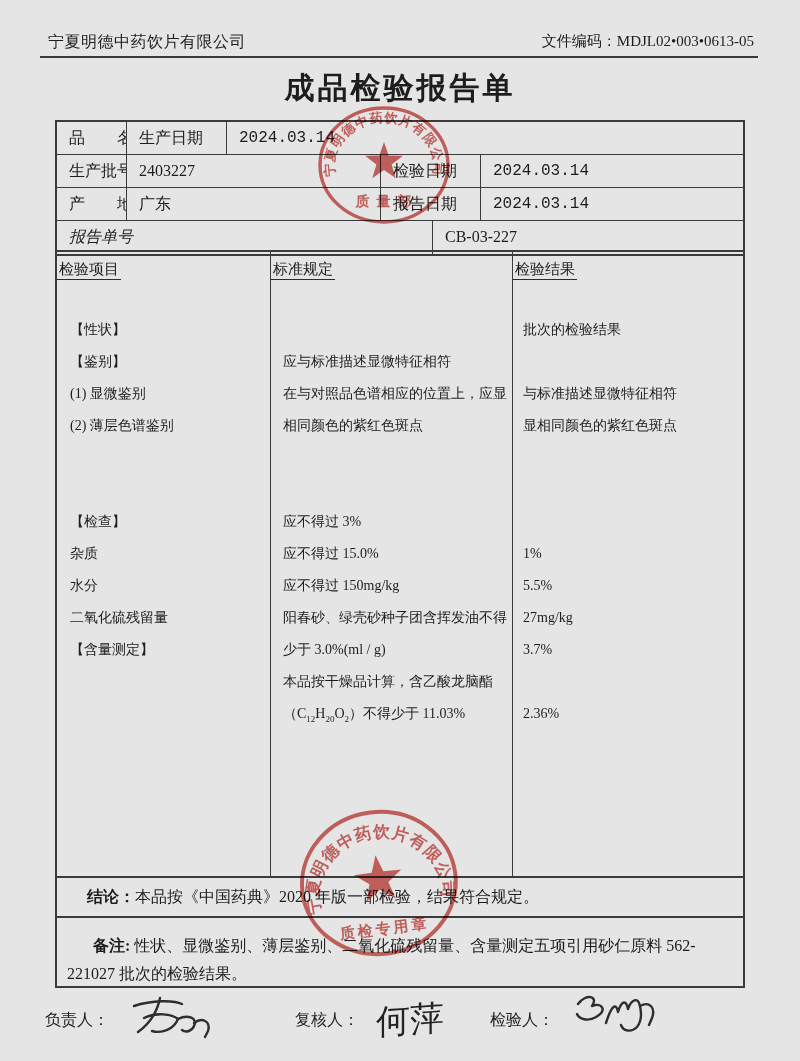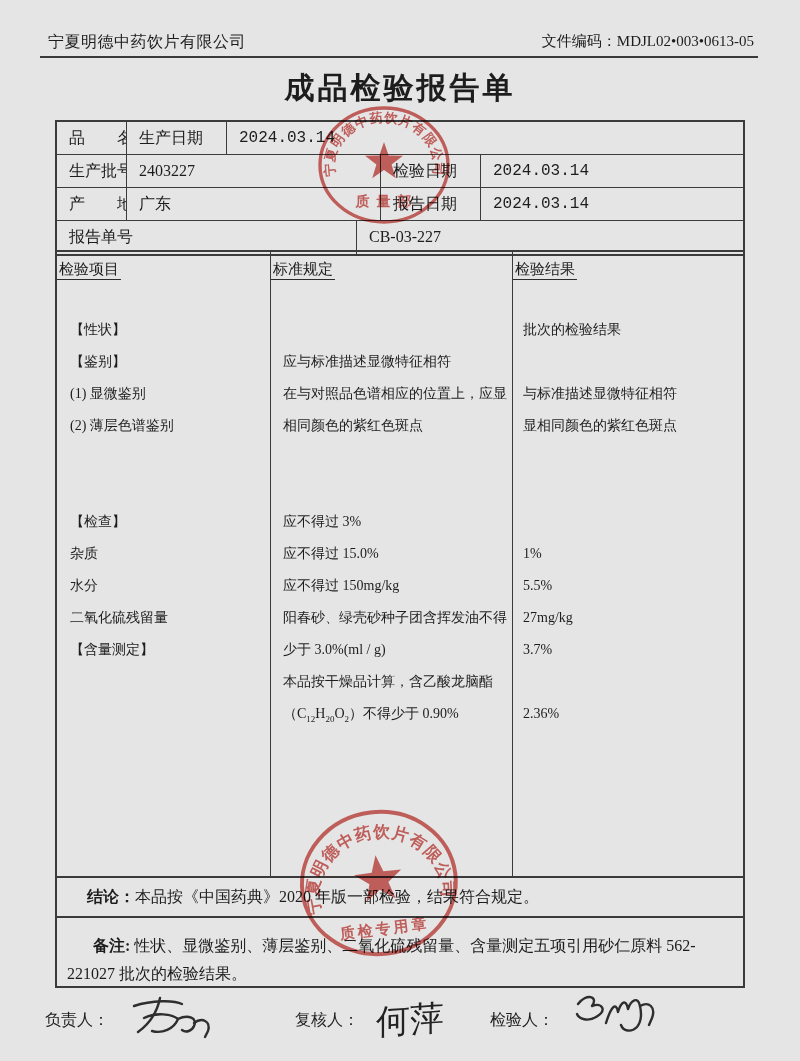--- a/index.html
+++ b/index.html
@@ -16,21 +16,21 @@
     font-size:30px;font-weight:bold;letter-spacing:3px;}
   
   .info-table{position:absolute;left:55px;top:120px;width:690px;box-sizing:border-box;
     border:2px solid #3b3b3b;font-size:16px;}
   .info-row{display:flex;height:33px;box-sizing:border-box;border-bottom:1px solid #3b3b3b;}
   .info-row:last-child{border-bottom:none;}
   .ic{box-sizing:border-box;border-right:1px solid #3b3b3b;padding:0 0 0 12px;
     line-height:32px;white-space:nowrap;overflow:hidden;}
   .ic:last-child{border-right:none;}
   .ic.l1{width:70px;}  .ic.v1{width:254px;}  .ic.l2{width:100px;}  .ic.v2{flex:1;font-family:Liberation Mono, monospace;}
-  .ic.span2{width:300px;} .ic.vspan{flex:1;}
+  .ic.span2{width:376px;font-style:italic;} .ic.vspan{flex:1;}
   
   .main-table{position:absolute;left:55px;top:250px;width:690px;height:628px;box-sizing:border-box;
     border:2px solid #3b3b3b;display:flex;font-size:14px;}
   .mcol{box-sizing:border-box;border-right:1px solid #3b3b3b;position:relative;}
   .mcol:last-child{border-right:none;}
   .mcol.c1{width:214px;} .mcol.c2{width:242px;} .mcol.c3{flex:1;}
   .mhead{height:62px;padding-top:8px;box-sizing:border-box;font-size:15px;}
   .mhead span{border-bottom:1px solid #2c2c2c;padding:0 2px 2px 2px;}
   .line{height:32px;line-height:32px;white-space:nowrap;}
   .c1 .line{padding-left:13px;}
@@ -118,21 +118,21 @@
           <div class="line">相同颜色的紫红色斑点</div>
           <div class="line"></div>
           <div class="line"></div>
           <div class="line">应不得过 3%</div>
           <div class="line">应不得过 15.0%</div>
           <div class="line">应不得过 150mg/kg</div>
           <div class="line">阳春砂、绿壳砂种子团含挥发油不得</div>
           <div class="line">少于 3.0%(ml / g)</div>
           <div class="line">本品按干燥品计算，含乙酸龙脑酯</div>
         </div>
-      <div class="line"><span>（C</span><sub>12</sub><span>H</span><sub>20</sub><span>O</span><sub>2</sub><span>）不得少于 0.90%</span></div>
+      <div class="line"><span>（C</span><sub>12</sub><span>H</span><sub>20</sub><span>O</span><sub>2</sub><span>）不得少于 11.03%</span></div>
     </div>
     <div class="mcol c3">
       <div class="mhead"><span>检验结果</span></div>
       <div>
           <div class="line">批次的检验结果</div>
           <div class="line"></div>
           <div class="line">与标准描述显微特征相符</div>
           <div class="line">显相同颜色的紫红色斑点</div>
           <div class="line"></div>
           <div class="line"></div>

